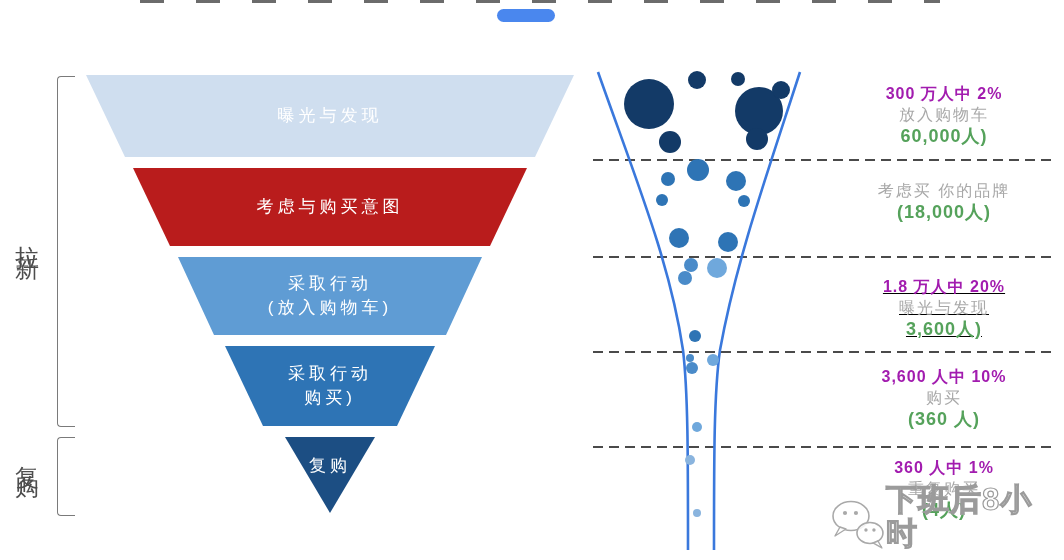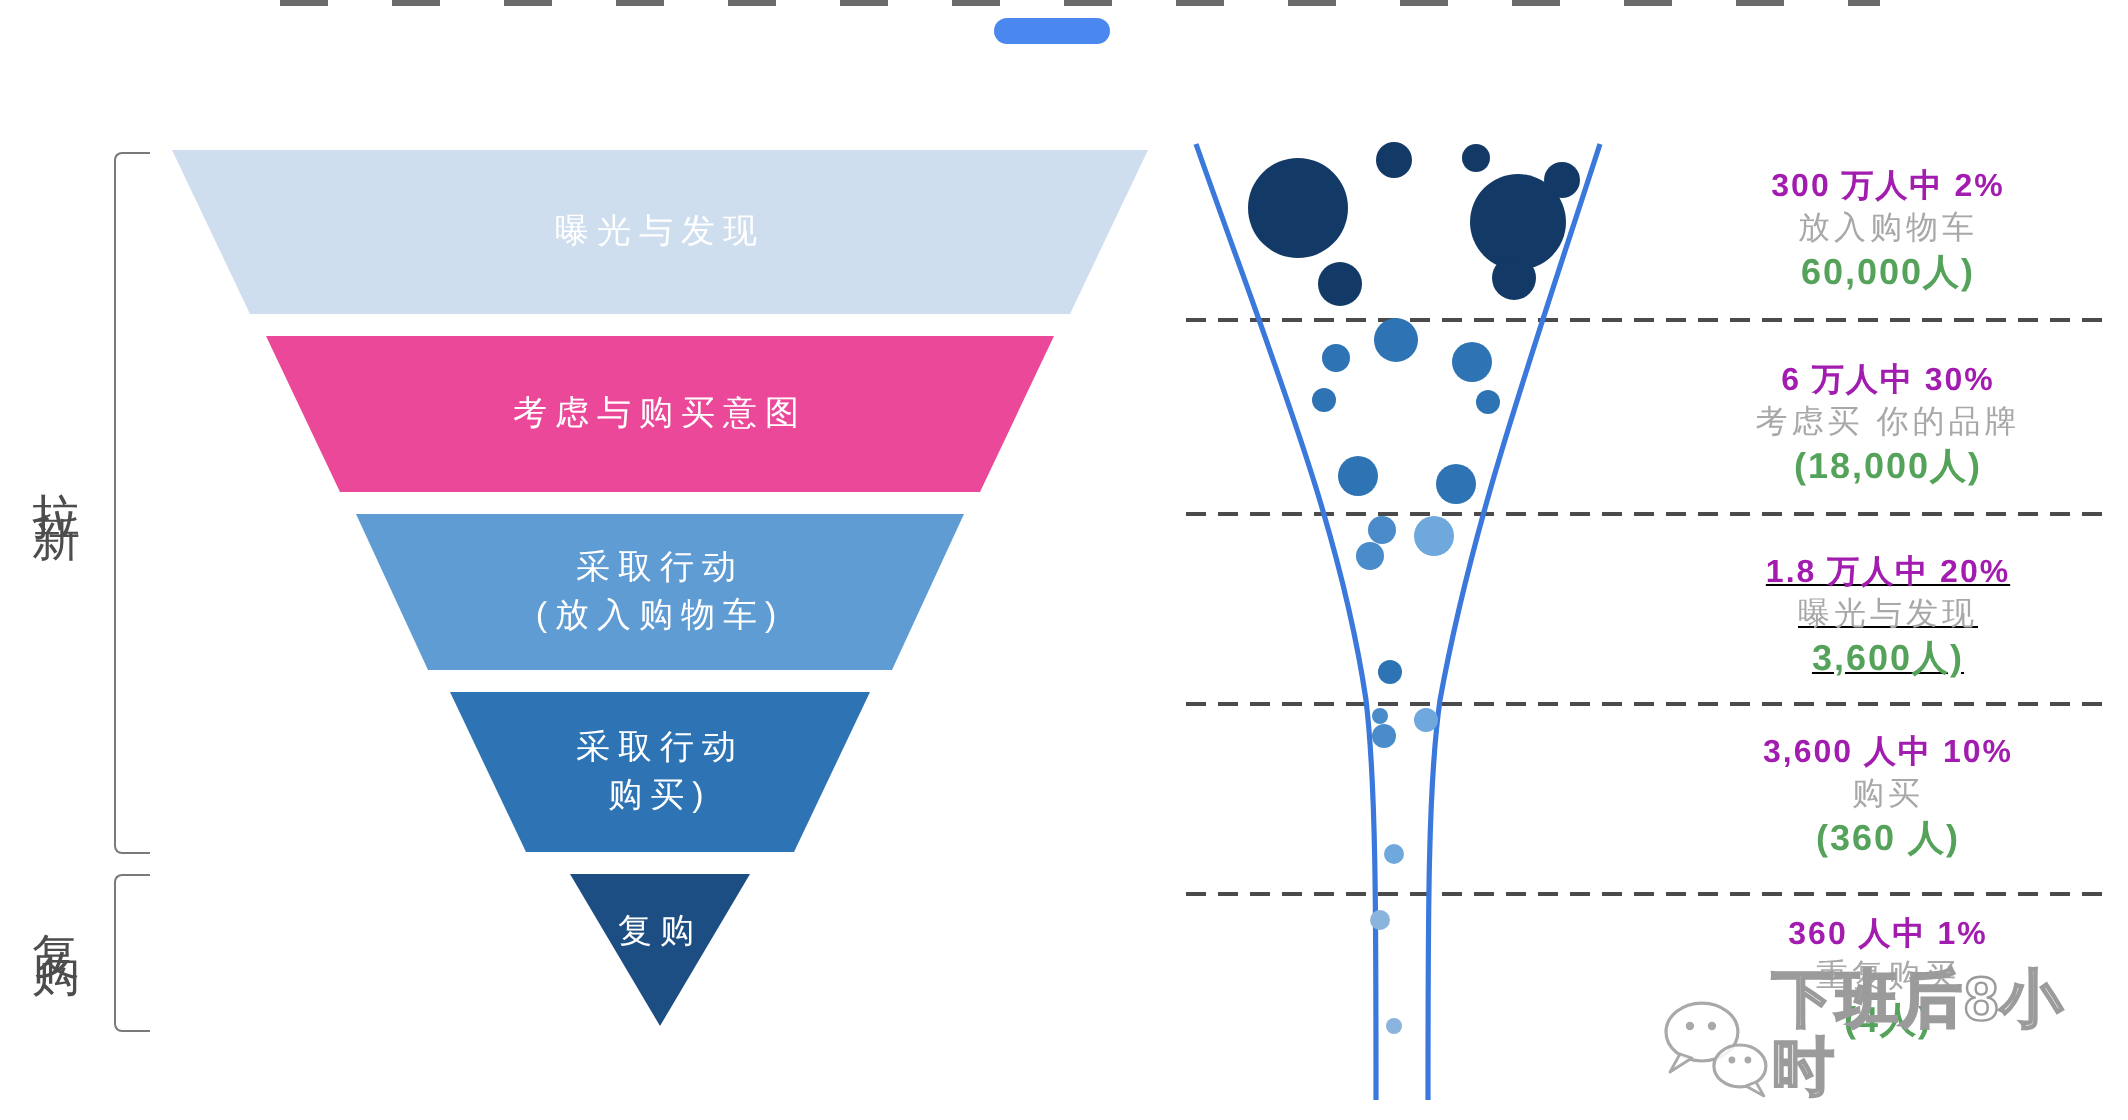--- a/index.html
+++ b/index.html
@@ -18,21 +18,21 @@
   .bk2{top:437px;height:77px;}
   .vlabel{position:absolute;left:11px;width:32px;color:#4d4d4d;font-size:24px;
     writing-mode:vertical-rl;text-orientation:upright;letter-spacing:9px;text-align:center;}
   .vl1{top:227px;}
   .vl2{top:447px;}
   
   .band{position:absolute;display:flex;flex-direction:column;align-items:center;justify-content:center;
     color:#fff;font-size:17px;letter-spacing:4px;line-height:24px;text-align:center;}
   .b1{left:86px;top:75px;width:488px;height:82px;background:#cfdeef;
     clip-path:polygon(0 0,488px 0,449px 82px,39px 82px);padding-top:0;box-sizing:border-box;}
-  .b2{left:133px;top:168px;width:394px;height:78px;background:#ec4899;
+  .b2{left:133px;top:168px;width:394px;height:78px;background:#b91c1c;
     clip-path:polygon(0 0,394px 0,357px 78px,37px 78px);}
   .b3{left:178px;top:257px;width:304px;height:78px;background:#5f9cd4;
     clip-path:polygon(0 0,304px 0,268px 78px,36px 78px);}
   .b4{left:225px;top:346px;width:210px;height:80px;background:#2e74b5;
     clip-path:polygon(0 0,210px 0,172px 80px,38px 80px);}
   .b5{left:285px;top:437px;width:90px;height:76px;background:#1c4e83;
     clip-path:polygon(0 0,90px 0,45px 76px);justify-content:flex-start;padding-top:17px;box-sizing:border-box;}
   
   .dash{position:absolute;left:593px;width:463px;height:2px;
     background:repeating-linear-gradient(90deg,#4a4a4a 0 10px,transparent 10px 16px);}
@@ -124,21 +124,20 @@
         <circle cx="697" cy="513" r="4"></circle>
     </g>
   </svg>
 
   <div class="metric mt1">
     <div class="m1">300 万人中 2%</div>
     <div class="m2">放入购物车</div>
     <div class="m3">60,000人)</div>
   </div>
   <div class="metric mt2">
-    <div class="m1">6 万人中 30%</div>
     <div class="m2">考虑买 你的品牌</div>
     <div class="m3">(18,000人)</div>
   </div>
   <div class="metric mt3">
     <div class="m1">1.8 万人中 20%</div>
     <div class="m2">曝光与发现</div>
     <div class="m3">3,600人)</div>
   </div>
   <div class="metric mt4">
     <div class="m1">3,600 人中 10%</div>

